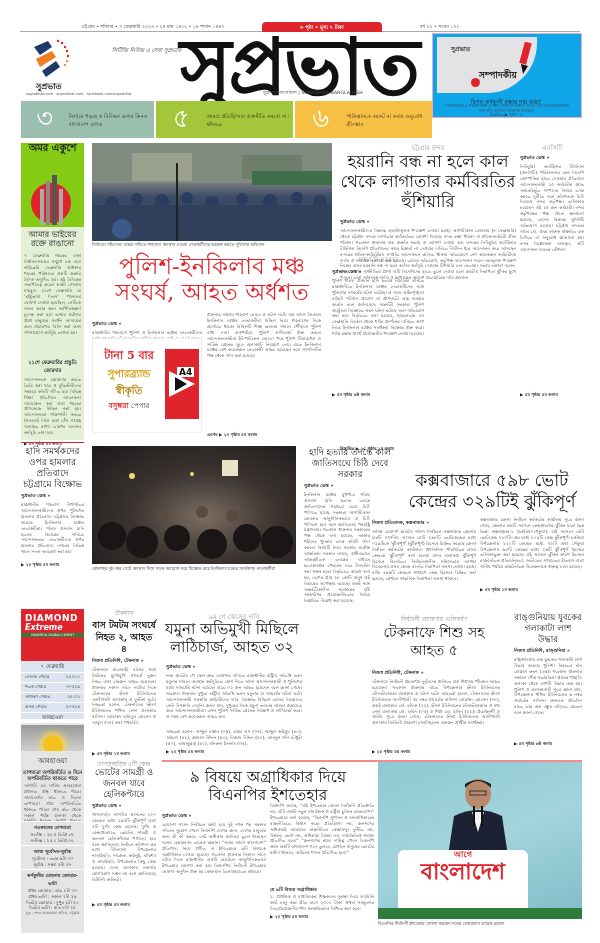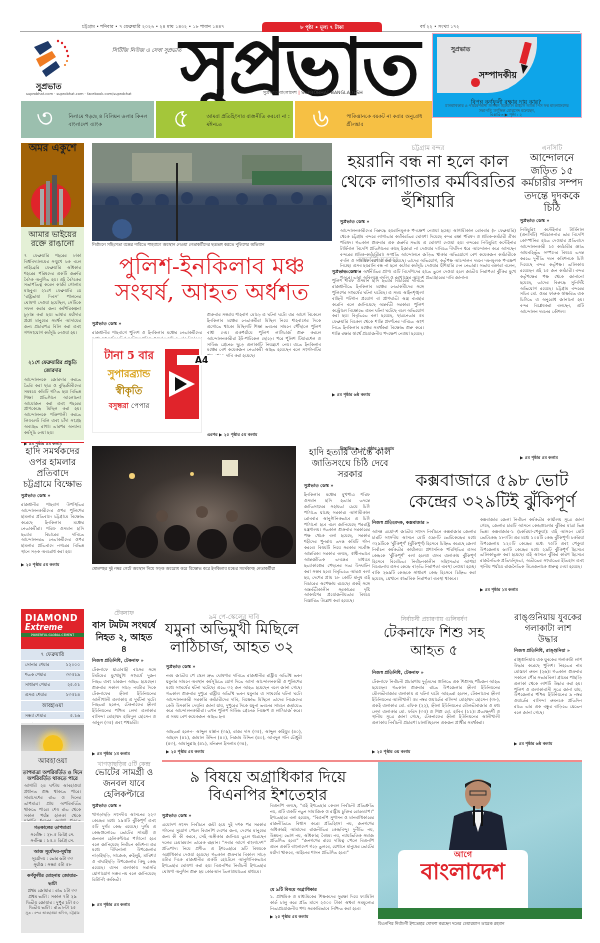--- a/index.html
+++ b/index.html
@@ -41,21 +41,21 @@
 
   
   .teaser { top: 101px; height: 37px; display: flex; align-items: center; padding-left: 14px; }
   .teaser .num { font-size: 26px; color: #fff; font-family: "DejaVu Serif", serif; width: 26px; margin-right: 14px; text-align: center; }
   .teaser .txt { font-size: 5.2px; line-height: 8px; color: #222; }
   #teaser-1 { left: 21px; width: 133px; background: #9bbfae; }
   #teaser-2 { left: 156px; width: 137px; background: #a4c63a; }
   #teaser-3 { left: 295px; width: 137px; background: #f6c044; }
 
   
-  #ekushe { left: 21px; top: 143px; width: 63px; height: 84px; background: #a16207; }
+  #ekushe { left: 21px; top: 143px; width: 63px; height: 84px; background: #84cc16; }
   #ekushe-title { left: 4px; top: 0; width: 55px; font-size: 10px; font-weight: bold; text-align: center; line-height: 10px; font-family: "DejaVu Serif", serif; }
   #ekushe-sun { left: 10px; top: 40px; width: 40px; height: 40px; border-radius: 50%; background: #e0242b; }
   #ekushe-pillar { left: 18px; top: 32px; width: 26px; height: 50px; }
   #ekushe-side { left: 21px; top: 227px; width: 63px; height: 213px; background: #e4f0d6; padding: 4px 3px; }
   #ekushe-side .hl { font-size: 8px; margin-bottom: 4px; }
   #ekushe-sub { font-size: 5px; font-weight: bold; text-align: center; margin: 2px 0; }
 
   
   #lead-photo { left: 92px; top: 143px; width: 240px; height: 98px; background: linear-gradient(180deg,#6f7a72 0%,#8b8d86 35%,#3c4c66 55%,#2f3d55 100%); }
   #lead-caption { left: 92px; top: 242px; width: 240px; }
@@ -64,21 +64,21 @@
   #lead-body1 { left: 92px; top: 318px; width: 110px; }
   #lead-body2 { left: 207px; top: 312px; width: 114px; }
   #ad-tanda { left: 92px; top: 338px; width: 110px; height: 95px; background: #fff; border: 1px solid #eee; }
   #ad-text { left: 6px; top: 8px; width: 60px; text-align: center; }
   #ad-l1 { font-size: 11px; font-weight: bold; color: #e0242b; font-family: "DejaVu Serif", serif; }
   #ad-l2 { font-size: 10px; font-weight: bold; color: #d9a21b; font-family: "DejaVu Serif", serif; }
   #ad-l3 { font-size: 10px; font-weight: bold; color: #b98a13; font-family: Liberation Sans, sans-serif; }
   #ad-l4 { font-size: 7px; font-weight: bold; color: #e0242b; }
   #ad-l4 span { color: #333; font-weight: normal; }
   #ad-box { left: 72px; top: 10px; width: 34px; height: 70px; background: #e0242b; }
-  #ad-box-a4 { left: 12px; top: 6px; font-size: 9px; font-weight: bold; color: #111; background: #fff; padding: 0 18px; }
+  #ad-box-a4 { left: 12px; top: 18px; font-size: 9px; font-weight: bold; color: #111; background: #fff; padding: 0 2px; }
 
   
   #inq-col { left: 332px; top: 253px; width: 92px; }
   #inq-hl { font-size: 8.5px; }
   #inq-kicker { font-size: 6.5px; color: #aaa; text-align: center; margin: 2px 0; font-family: "DejaVu Serif", serif; }
 
   
   #port-kicker { left: 340px; top: 143px; width: 176px; font-size: 6.5px; }
   #port-hl { left: 340px; top: 152px; width: 176px; font-size: 16.5px; line-height: 20px; }
   #port-body { left: 340px; top: 216px; width: 176px; }
@@ -96,21 +96,21 @@
 
   #hadi2-col { left: 304px; top: 447px; width: 92px; }
   #hadi2-hl { font-size: 9px; line-height: 11px; }
 
   #cox-hl { left: 392px; top: 470px; width: 200px; font-size: 17px; line-height: 21px; }
   #cox-body1 { left: 372px; top: 517px; width: 104px; }
   #cox-body2 { left: 480px; top: 517px; width: 104px; }
 
   
   #diamond { left: 21px; top: 609px; width: 63px; height: 110px; background: #dbe4ef; }
-  #diamond-ad { width: 63px; height: 40px; background: #e0242b; color: #fff; padding: 4px 4px; }
+  #diamond-ad { width: 63px; height: 52px; background: #e0242b; color: #fff; padding: 4px 4px; }
   #diamond-brand { font-size: 9px; font-weight: bold; letter-spacing: 0.5px; }
   #diamond-ext { font-size: 8px; font-weight: bold; font-style: italic; text-align: left; }
   #diamond-slogan { background: #2e7d3a; font-size: 3px; color: #fff; text-align: center; margin: 1px -4px 0; }
   #market-date { font-size: 5px; text-align: center; padding: 2px 0 1px; }
   .mrow { display: flex; justify-content: space-between; padding: 1px 4px; font-size: 4.4px; border-top: 1px solid #fff; }
   #market-sub { font-size: 5px; text-align: center; border-top: 1px solid #fff; padding: 1px 0; }
 
   #weather { left: 21px; top: 723px; width: 63px; height: 210px; background: #e5e5e5; padding-top: 2px; }
   #weather-sun { width: 63px; height: 26px; background: linear-gradient(180deg,#999 0%,#cfcfcf 100%); position: relative; overflow: hidden; }
   #weather-sun .sun { position: absolute; left: 22px; top: 10px; width: 20px; height: 20px; border-radius: 50%; background: #f4c21e; box-shadow: 0 0 6px 3px #f7d35a; }
@@ -300,21 +300,20 @@
 <div class="abs kicker" id="port-kicker">চট্টগ্রাম বন্দর</div>
 <div class="abs hl" id="port-hl">হয়রানি বন্ধ না হলে কাল থেকে লাগাতার কর্মবিরতির হুঁশিয়ারি</div>
 <div class="abs" id="port-body">
   <div class="byline">সুপ্রভাত ডেস্ক »</div>
   <div class="body-text" style="height:216px;overflow:hidden;column-count:1;">আন্দোলনকারীদের বিরুদ্ধে হয়রানিমূলক পদক্ষেপ নেওয়া হচ্ছে। আগামীকাল রোববার (৮ ফেব্রুয়ারি) থেকে চট্টগ্রাম বন্দরে লাগাতার কর্মবিরতির ঘোষণা দিয়েছে বন্দর রক্ষা পরিষদ ও শ্রমিক-কর্মচারী ঐক্য পরিষদ। গতকাল শুক্রবার এক জরুরি সভায় এ ঘোষণা দেওয়া হয়। বন্দরের নিউমুরিং কন্টেইনার টার্মিনাল বিদেশি প্রতিষ্ঠানের কাছে ইজারা না দেওয়ার দাবিতে দীর্ঘদিন ধরে আন্দোলন করে আসছেন বন্দরের শ্রমিক-কর্মচারীরা। সম্প্রতি আন্দোলনে জড়িত থাকার অভিযোগে বেশ কয়েকজন কর্মচারীকে বদলি ও সাময়িক বরখাস্ত করা হয়েছে। তাদের অভিযোগ, কর্তৃপক্ষ আন্দোলন দমনে দমনমূলক পদক্ষেপ নিচ্ছে। এসব হয়রানি বন্ধ না হলে কঠোর কর্মসূচি দেওয়ার হুঁশিয়ারি দেন নেতারা। সভায় বক্তারা বলেন, বন্দর দেশের অর্থনীতির প্রাণ। এটি বিদেশিদের হাতে তুলে দেওয়া হলে জাতীয় নিরাপত্তা ঝুঁকির মুখে পড়বে। তারা অবিলম্বে বদলি ও বরখাস্তের আদেশ প্রত্যাহারের দাবি জানান।</div>
   <div class="jump">বিস্তারিত ▶ ২৫ পৃষ্ঠার ১ম কলাম</div>
 </div>
 
 <div class="abs kicker" id="nct-kicker" style="left:520px;width:64px;">এনসিটি</div>
 <div class="abs" id="nct">
-  <div class="hl" id="nct-hl">আন্দোলনে জড়িত ১৫ কর্মচারীর সম্পদ তদন্তে দুদককে চিঠি</div>
   <div class="byline">সুপ্রভাত ডেস্ক »</div>
   <div class="body-text" style="height:226px;overflow:hidden;">নিউমুরিং কন্টেইনার টার্মিনাল (এনসিটি) পরিচালনার ভার বিদেশি কোম্পানির হাতে দেওয়ার প্রতিবাদে আন্দোলনকারী ১৫ কর্মচারীর জ্ঞাত আয়বহির্ভূত সম্পদের বিষয়ে তদন্ত করতে দুর্নীতি দমন কমিশনকে চিঠি দিয়েছে বন্দর কর্তৃপক্ষ। তালিকায় রয়েছেন এই ১৫ জন কর্মচারী। বন্দর কর্তৃপক্ষের পক্ষ থেকে জানানো হয়েছে, তাদের বিরুদ্ধে সুনির্দিষ্ট অভিযোগ রয়েছে। চট্টগ্রাম বন্দরের সচিব মো. ওমর ফারুক স্বাক্ষরিত এক চিঠিতে এ অনুরোধ জানানো হয়। বন্দর বিশ্লেষকরা বলছেন, এটি আন্দোলন দমনের কৌশল।</div>
   <div class="jump">▶ ৫ম পৃষ্ঠার ৫ম কলাম</div>
 </div>
 
 <div class="abs" style="left:21px;top:442px;width:63px;border-top:1px solid #e0242b;"></div>
 <div class="abs" id="hadi-col">
   <div class="hl" id="hadi-hl">হাদি সমর্থকদের ওপর হামলার প্রতিবাদে চট্টগ্রামে বিক্ষোভ</div>
   <div class="byline">সুপ্রভাত ডেস্ক »</div>
   <div class="body-text" style="height:58px;overflow:hidden;">রাজধানীর শাহবাগ উপস্থিতির আন্দোলনকারীদের ওপর পুলিশের হামলার প্রতিবাদে চট্টগ্রামে বিক্ষোভ করেছে ইনকিলাব মঞ্চের নেতাকর্মীরা। শরিফ ওসমান হাদি হত্যার বিচারের দাবিতে আন্দোলনরত নেতাকর্মীদের ওপর হামলার প্রতিবাদে নগরের বিভিন্ন স্থানে সড়ক অবরোধ করা হয়।</div>

